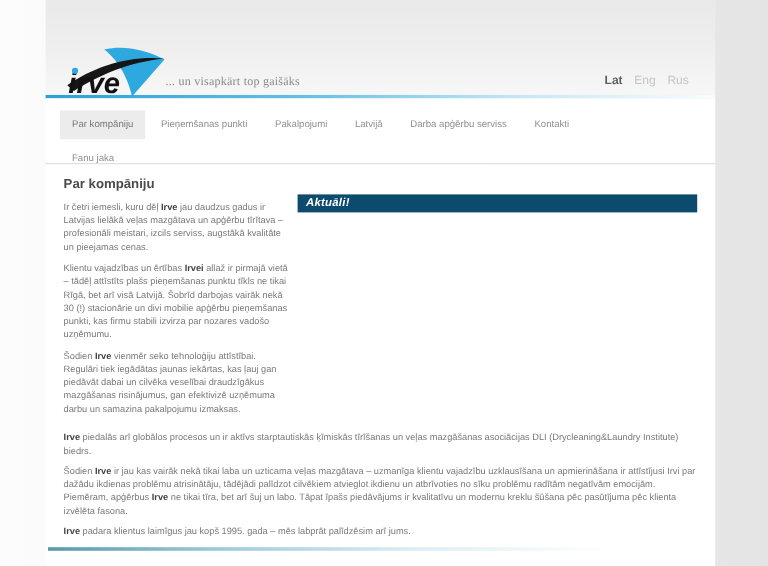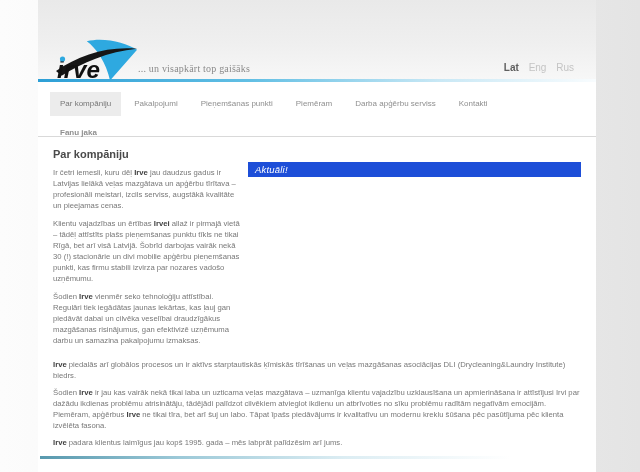--- a/index.html
+++ b/index.html
@@ -44,22 +44,22 @@
   
   .content { position:relative; background:#fff; min-height:335px; padding:11px 15px 0 15px; }
   .content h1 { font-size:11px; line-height:13px; color:#4a4a4a; font-weight:bold; }
   .two-col { display:flex; align-items:flex-start; margin-top:0; }
   .left-col { width:188px; flex-shrink:0; }
   p.body-text { font-size:7.7px; line-height:11px; color:#787878; margin-top:6px; margin-bottom:4px; }
   .left-col p.body-text { margin-bottom:7px; }
   .b { font-weight:bold; color:#3f3f3f; }
   .right-col { flex:1; padding-left:7px; }
   .aktuali {
-    margin-top:1px; height:15px; line-height:15px; background:#1d4ed8;
-    color:#fff; font-size:9.5px; font-weight:normal; font-style:italic;
+    margin-top:1px; height:15px; line-height:15px; background:#0c4a6e;
+    color:#fff; font-size:9.5px; font-weight:bold; font-style:italic;
     padding-left:7px; letter-spacing:0.2px;
   }
   .full-paras { margin-top:4px; }
   .bottom-line {
     position:absolute; left:2px; right:2px; top:319px; height:3px;
     background:linear-gradient(to right,#5899ae 0%,#9cc9d8 25%,#dcedf3 55%,rgba(255,255,255,0) 85%);
   }
 </style>
 </head>
 <body>
@@ -78,28 +78,28 @@
       <span class="active">Lat</span>
       <span class="inactive">Eng</span>
       <span class="inactive">Rus</span>
     </div>
   </div>
   <div class="blue-line"></div>
 
   <div class="nav">
     <div class="nav-row1">
       <div class="nav-item active">Par kompāniju</div>
+      <div class="nav-item">Pieņemšanas punkti</div>
       <div class="nav-item">Pakalpojumi</div>
-      <div class="nav-item">Pieņemšanas punkti</div>
-      <div class="nav-item">Piemēram</div>
+      <div class="nav-item">Latvijā</div>
       <div class="nav-item">Darba apģērbu serviss</div>
       <div class="nav-item">Kontakti</div>
     </div>
     <div class="nav-row2">
-      <span class="nav-item" style="padding:0;font-weight:bold;">Fanu jaka</span>
+      <span class="nav-item" style="padding:0;">Fanu jaka</span>
     </div>
   </div>
 
   <div class="content">
     <h1>Par kompāniju</h1>
 
     <div class="two-col">
       <div class="left-col">
         <p class="body-text"><span>Ir četri iemesli, kuru dēļ </span><span class="b">Irve</span><span> jau daudzus gadus ir Latvijas lielākā veļas mazgātava un apģērbu tīrītava – profesionāli meistari, izcils serviss, augstākā kvalitāte un pieejamas cenas.</span></p>
         <p class="body-text"><span>Klientu vajadzības un ērtības </span><span class="b">Irvei</span><span> allaž ir pirmajā vietā – tādēļ attīstīts plašs pieņemšanas punktu tīkls ne tikai Rīgā, bet arī visā Latvijā. Šobrīd darbojas vairāk nekā 30 (!) stacionārie un divi mobilie apģērbu pieņemšanas punkti, kas firmu stabili izvirza par nozares vadošo uzņēmumu.</span></p>

